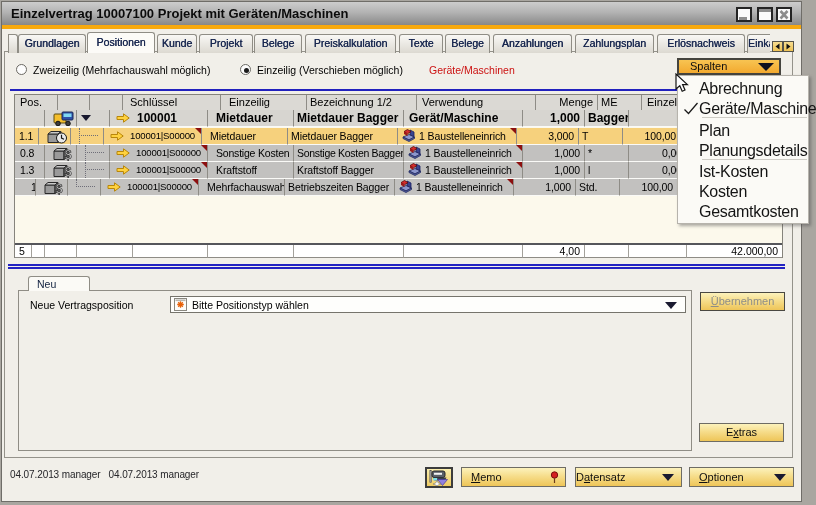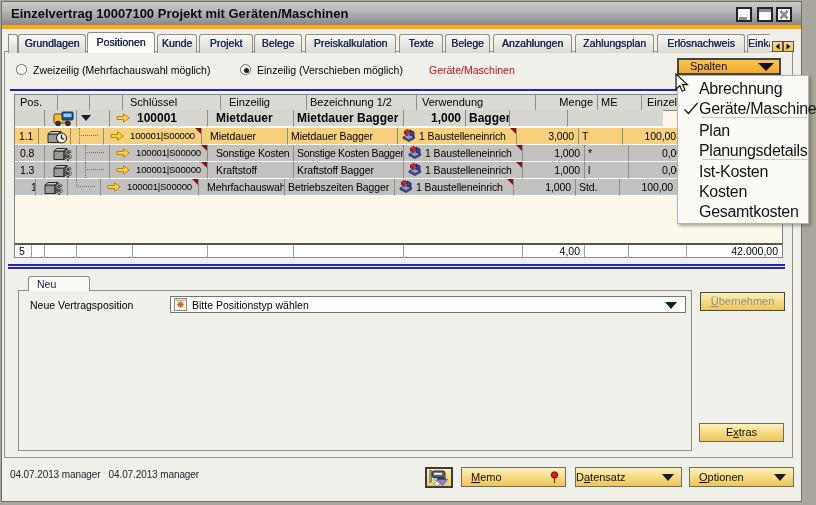--- a/index.html
+++ b/index.html
@@ -120,20 +120,21 @@
         <div style="position:absolute;left:4px;top:5px;width:0;height:0;border-left:5px solid transparent;border-right:5px solid transparent;border-top:6px solid #18182E"></div>
       </div>
   <div class="c" style="width:98px;padding:0">
         <svg style="position:absolute;left:6px;top:3px" width="14" height="10" viewBox="0 0 14 10">
           <path d="M1 3.5 L7.5 3.5 L7.5 0.8 L13.2 5 L7.5 9.2 L7.5 6.5 L1 6.5 Z" fill="#FFD23E" stroke="#B8860B"></path>
         </svg>
         <span style="position:absolute;left:27px">100001</span>
       </div>
   <div class="c" style="width:86px;padding-left:8px">Mietdauer</div>
   <div class="c" style="width:110px;padding-left:3px">Mietdauer Bagger</div>
+  <div class="c" style="width:119px;padding-left:5px">Gerät/Maschine</div>
   <div class="c rt" style="width:62px">1,000</div>
   <div class="c" style="width:44px;padding-left:3px">Bagger</div>
   <div class="c" style="width:58px"></div>
   <div class="c" style="width:95px;border-right:none"></div>
  </div>
  <div class="trow sel" style="top:33px;height:17px">
   <div class="c" style="width:24px;">1.1</div>
   <div class="c mch" style="width:31.5px;padding:0">
         <svg style="position:absolute;left:7px;top:1px" width="23" height="15" viewBox="0 0 23 15">
           <path d="M2 5 L12 5 L12 13.5 L2 13.5 Z" fill="#9A9A9A" stroke="#2A2A2A"></path>

